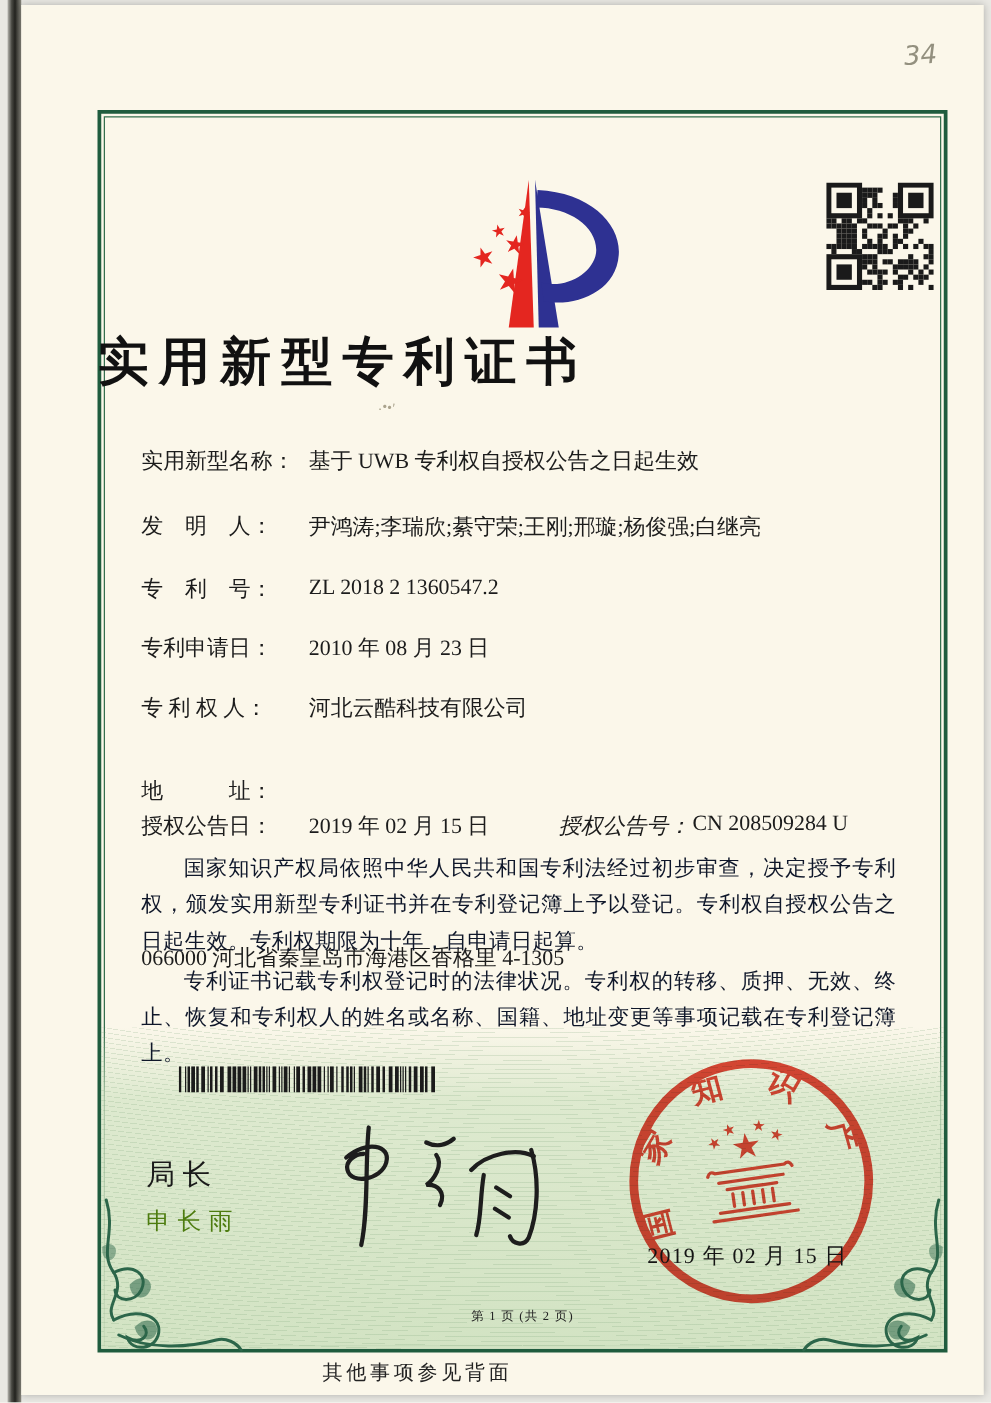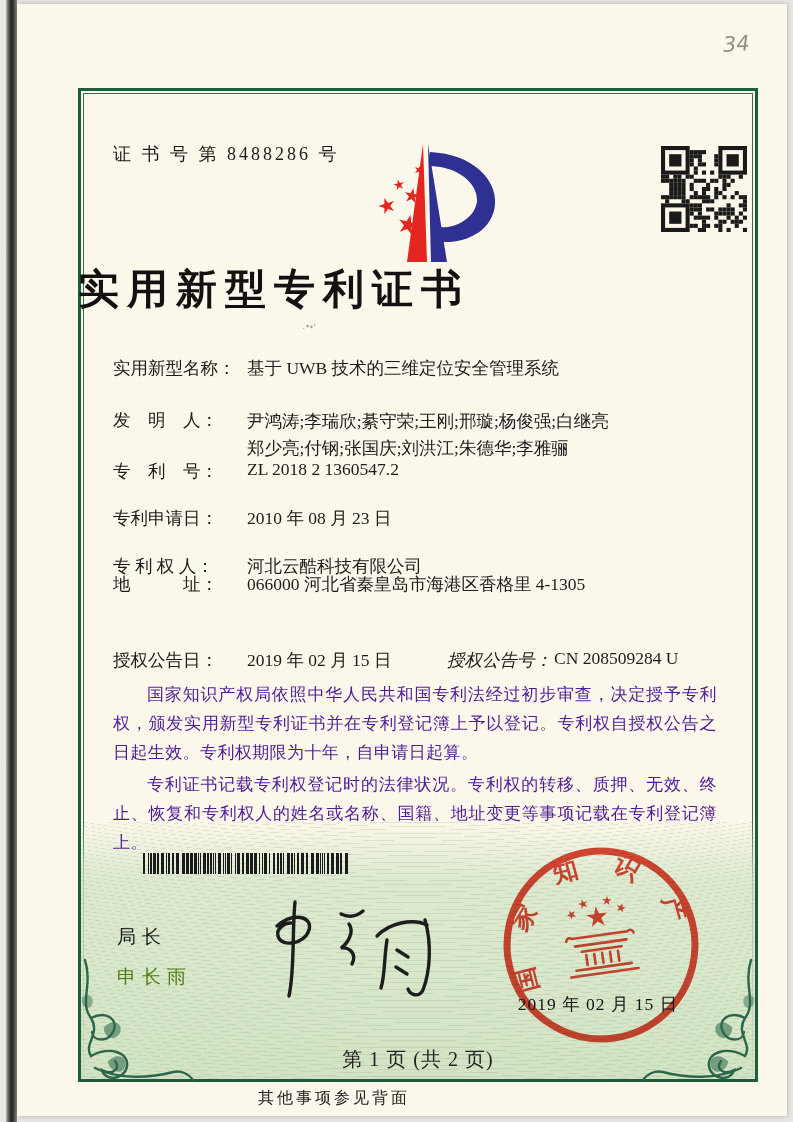--- a/index.html
+++ b/index.html
@@ -59,42 +59,42 @@
   }
   .fields{position:absolute;left:96px;top:0;width:612px;font-size:17.5px;color:#1c1c1c;}
   .row{position:absolute;display:flex;white-space:nowrap;}
   .row .lbl{display:inline-block;width:134px;flex:0 0 134px;}
   .r-name{top:352px;}
   .r-inv{top:404px;}
   .r-inv .vals{line-height:27px;}
   .r-patno{top:455px;}
   .r-app{top:502px;}
   .r-owner{top:550px;}
-  .r-addr{top:568px;}
+  .r-addr{top:616px;flex-direction:column;}
   .r-grant{top:644px;justify-content:center;}
   .r-grant .cell2{position:absolute;left:334px;top:0;display:flex;}
   .r-grant .cell2 .lbl2{margin-right:2px;font-style:italic;}
   .paras{
     position:absolute;left:96px;top:676px;width:604px;
-    font-size:17px;line-height:1.72;text-align:justify;color:#4c1d95;letter-spacing:.4px;
+    font-size:17px;line-height:1.72;text-align:justify;color:#0f172a;letter-spacing:.4px;
   }
   .paras p{text-indent:2em;margin-bottom:2px;}
   .barcode{position:absolute;left:126px;top:849px;width:212px;height:21px;}
   .seal{position:absolute;left:481px;top:838px;width:206px;height:206px;
     transform:rotate(-8deg);opacity:.93;mix-blend-mode:multiply;}
   .seal-date{
     position:absolute;left:489px;top:988px;width:184px;text-align:center;
     font-size:17.5px;color:#141414;letter-spacing:1px;z-index:5;
   }
-  .director-label{position:absolute;left:100px;top:920px;font-size:19px;letter-spacing:6px;color:#1a1a1a;}
+  .director-label{position:absolute;left:100px;top:920px;font-size:23px;letter-spacing:6px;color:#1a1a1a;}
   .director-name{position:absolute;left:100px;top:960px;font-size:19px;letter-spacing:6px;color:#4d7c0f;}
   .signature{position:absolute;left:232px;top:886px;width:220px;height:112px;}
   .page-no{
     position:absolute;left:61px;top:1042px;width:680px;text-align:center;
-    font-size:20px;color:#222;letter-spacing:1px;
+    font-size:10px;color:#222;letter-spacing:1px;
   }
   .back-note{
     position:absolute;left:0;top:1084px;width:634px;text-align:center;
     font-size:16px;letter-spacing:3px;color:#222;
   }
   .ornament{position:absolute;width:120px;height:128px;color:#2c664a;}
   .orn-left{left:58px;top:954px;}
   .orn-right{left:624px;top:954px;transform:scaleX(-1);}
   .scribble{position:absolute;left:286px;top:316px;font-size:11px;color:#aaa38d;transform:rotate(12deg);}
 </style>
@@ -122,21 +122,20 @@
   <svg class="ornament orn-right" viewBox="0 0 120 128" fill="none" stroke="currentColor" stroke-width="2.4" stroke-linecap="round">
     <path d="M10,2 C18,28 4,44 16,60 C26,76 8,86 16,98"></path>
     <path d="M16,60 C32,52 44,62 38,74 C33,84 18,84 17,74"></path>
     <path d="M16,98 C34,88 54,94 52,108 C50,122 30,124 27,112 C38,118 46,110 40,103"></path>
     <path d="M20,110 C44,122 76,120 98,114 C106,112 114,116 118,122"></path>
     <path d="M30,70 C38,62 47,66 44,74 C40,82 31,79 30,71 Z" fill="currentColor" opacity=".55"></path>
     <path d="M34,104 C42,96 52,100 49,108 C46,116 36,112 34,104 Z" fill="currentColor" opacity=".55"></path>
     <path d="M8,40 C14,36 18,40 16,46 C14,51 8,49 8,42 Z" fill="currentColor" opacity=".45"></path>
   </svg>
 
-  <div class="cert-no">证 书 号 第 8488286 号</div>
 
   <svg class="qr" viewBox="0 0 84 84">
       <rect x="28" y="4" width="4" height="4" fill="#1a1a1a"></rect>
       <rect x="32" y="4" width="4" height="4" fill="#1a1a1a"></rect>
       <rect x="36" y="4" width="4" height="4" fill="#1a1a1a"></rect>
       <rect x="40" y="4" width="4" height="4" fill="#1a1a1a"></rect>
       <rect x="28" y="8" width="4" height="4" fill="#1a1a1a"></rect>
       <rect x="32" y="8" width="4" height="4" fill="#1a1a1a"></rect>
       <rect x="36" y="8" width="4" height="4" fill="#1a1a1a"></rect>
       <rect x="52" y="8" width="4" height="4" fill="#1a1a1a"></rect>
@@ -297,27 +296,26 @@
     <use href="#star" transform="translate(52,66) scale(8.5) rotate(-18)" fill="#e42620"></use>
     <use href="#star" transform="translate(73,85) scale(10.5) rotate(14)" fill="#e42620"></use>
   </svg>
 
   <div class="title">实用新型专利证书</div>
   <div class="scribble">.••'</div>
 
   <div class="fields">
     <div class="row r-name">
       <span class="lbl">实用新型名称：</span>
-      <span class="val">基于 UWB 技术的三维定位安全管理系统</span>
+      <span class="val">基于 UWB 专利权自授权公告之日起生效</span>
     </div>
     <div class="row r-inv">
       <span class="lbl">发　明　人：</span>
       <span class="vals">
         <span>尹鸿涛;李瑞欣;綦守荣;王刚;邢璇;杨俊强;白继亮</span><br>
-        <span>郑少亮;付钢;张国庆;刘洪江;朱德华;李雅骊</span>
       </span>
     </div>
     <div class="row r-patno">
       <span class="lbl">专　利　号：</span>
       <span class="val">ZL 2018 2 1360547.2</span>
     </div>
     <div class="row r-app">
       <span class="lbl">专利申请日：</span>
       <span class="val">2010 年 08 月 23 日</span>
     </div>

